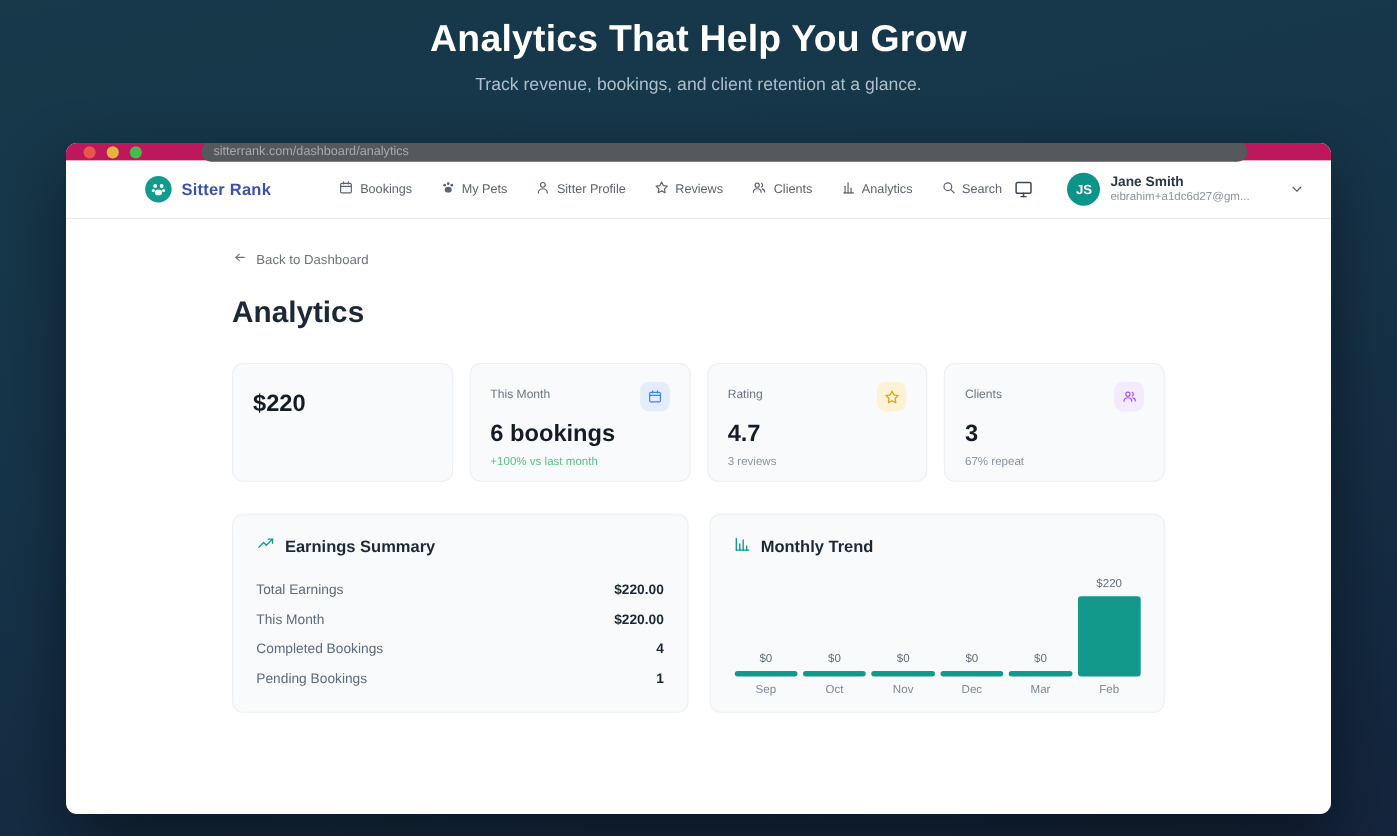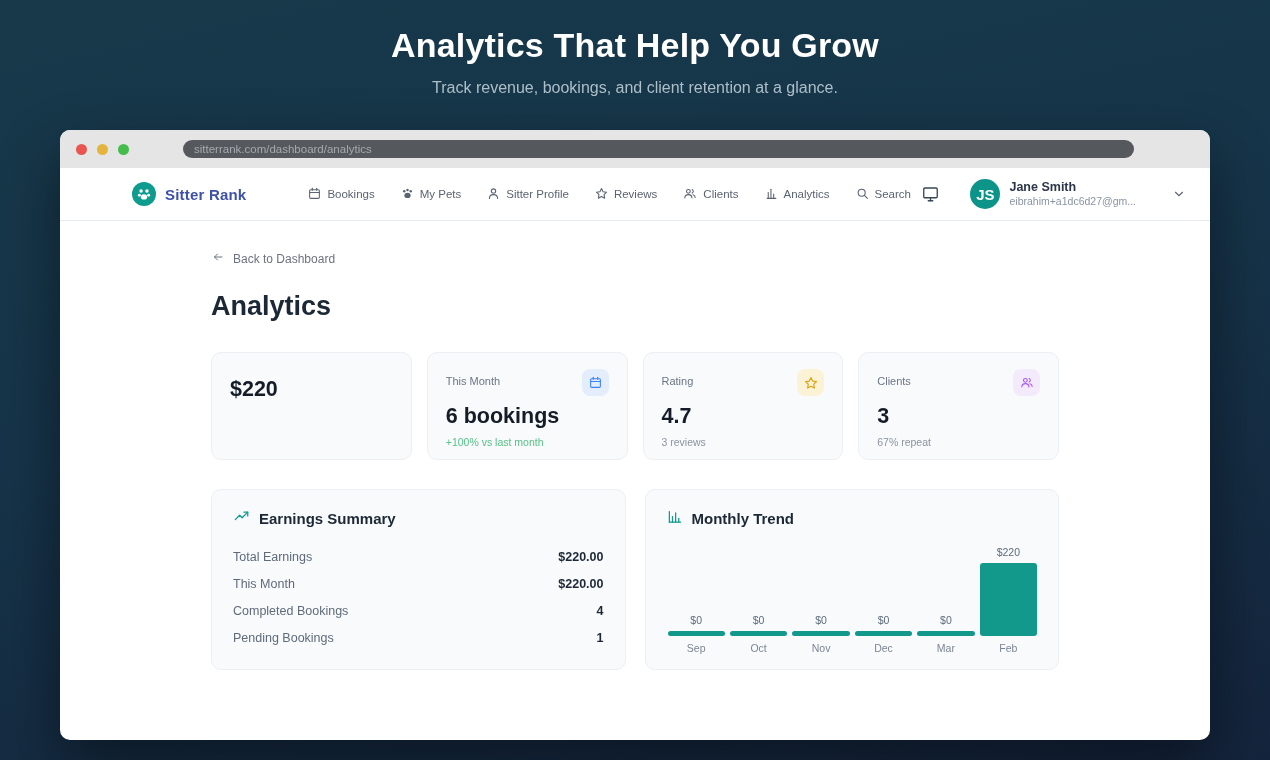--- a/index.html
+++ b/index.html
@@ -3,34 +3,34 @@
 <meta charset="utf-8">
 <style>
   * { margin: 0; padding: 0; box-sizing: border-box; }
   html, body { width: 1270px; height: 760px; overflow: hidden; }
   body {
     font-family: "Liberation Sans", "DejaVu Sans", sans-serif;
     background: linear-gradient(168deg, #17394a 0%, #163449 45%, #14243c 100%);
   }
 
   
-  .hero { text-align: center; padding-top: 26px; }
+  .hero { text-align: center; padding-top: 16px; }
   .hero h1 { color: #ffffff; font-size: 34px; font-weight: bold; letter-spacing: 0.2px; }
   .hero p  { color: #aebfc9; font-size: 16px; margin-top: 14px; }
 
   
   .window {
     position: absolute; left: 60px; top: 130px;
     width: 1150px; height: 610px;
     border-radius: 10px; overflow: hidden;
     background: #ffffff;
     box-shadow: 0 24px 60px rgba(0,0,0,0.45);
   }
   .titlebar {
-    height: 38px; background: #e5e5e5;
+    height: 16px; background: #be185d;
     display: flex; align-items: center; padding: 0 16px;
   }
   .traffic { display: flex; gap: 10px; margin-right: 54px; }
   .dot { width: 11px; height: 11px; border-radius: 50%; }
   .dot.red { background: #e8564f; }
   .dot.yellow { background: #e4b43e; }
   .dot.green { background: #45bd4d; }
   .urlbar {
     flex: 1; height: 18px; margin-right: 60px;
     background: #55595d; border-radius: 9px;
@@ -52,21 +52,21 @@
   .nav-items { display: flex; align-items: center; gap: 26px; margin-left: 62px; }
   .nav-item {
     display: flex; align-items: center; gap: 6px;
     color: #5b6472; font-size: 11.5px; cursor: pointer; white-space: nowrap;
   }
   .nav-item svg { flex: 0 0 auto; }
   .nav-right { margin-left: auto; display: flex; align-items: center; }
   .monitor-btn { margin-right: 30px; cursor: pointer; display: flex; }
   .avatar {
     width: 30px; height: 30px; border-radius: 50%; background: #0d9488;
-    color: #ffffff; font-size: 15px; font-weight: bold;
+    color: #ffffff; font-size: 12px; font-weight: bold;
     display: flex; align-items: center; justify-content: center; margin-right: 9px;
   }
   .user-meta { line-height: 1.25; margin-right: 36px; }
   .user-name { color: #2b3648; font-size: 12.5px; font-weight: bold; }
   .user-email { color: #8a94a3; font-size: 10.5px; }
   .chevron { cursor: pointer; display: flex; }
 
   
   .content { padding: 28px 151px 0 151px; }
   .back-link {

